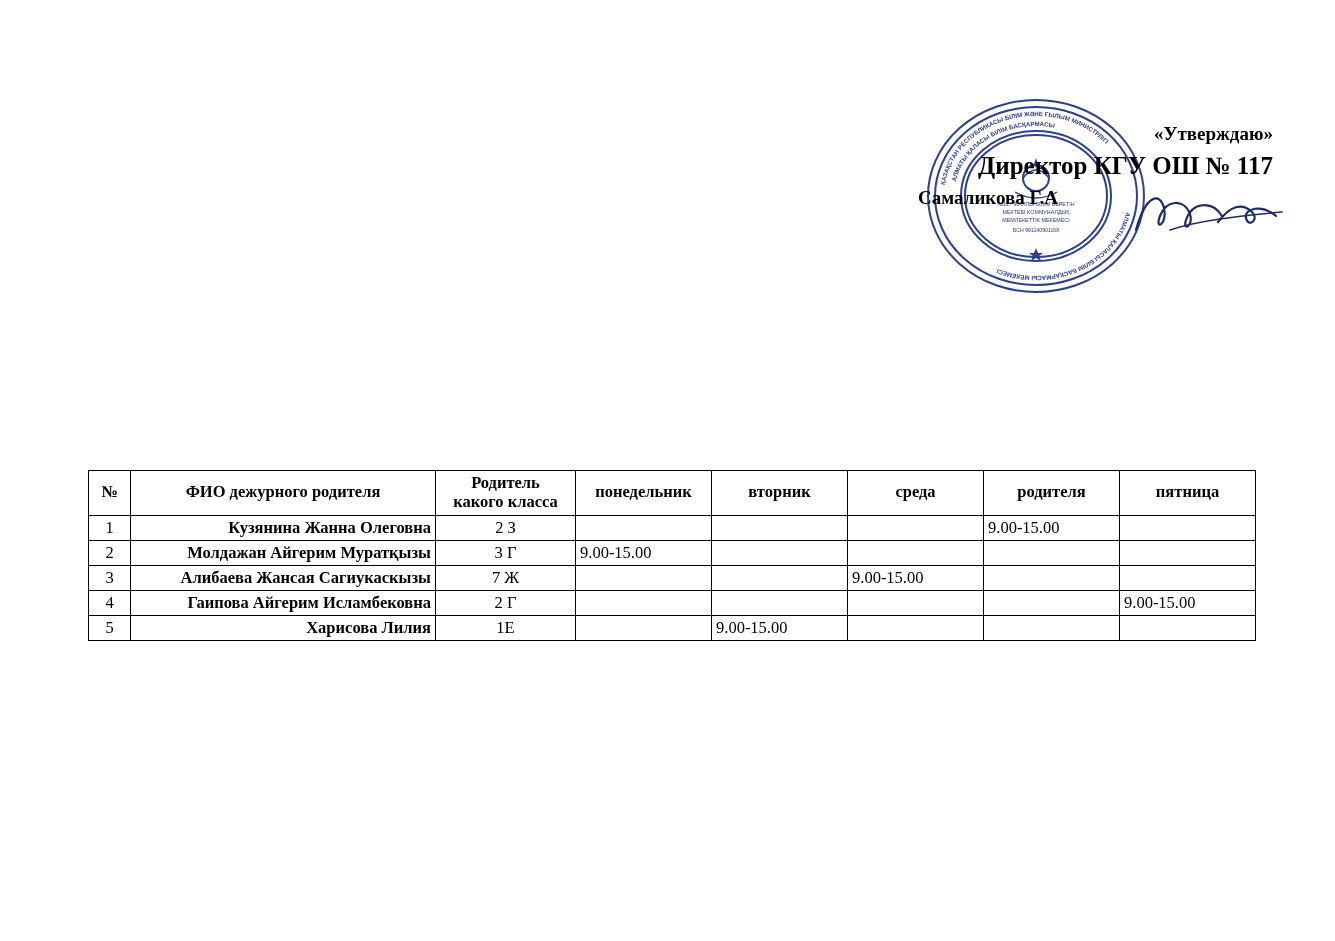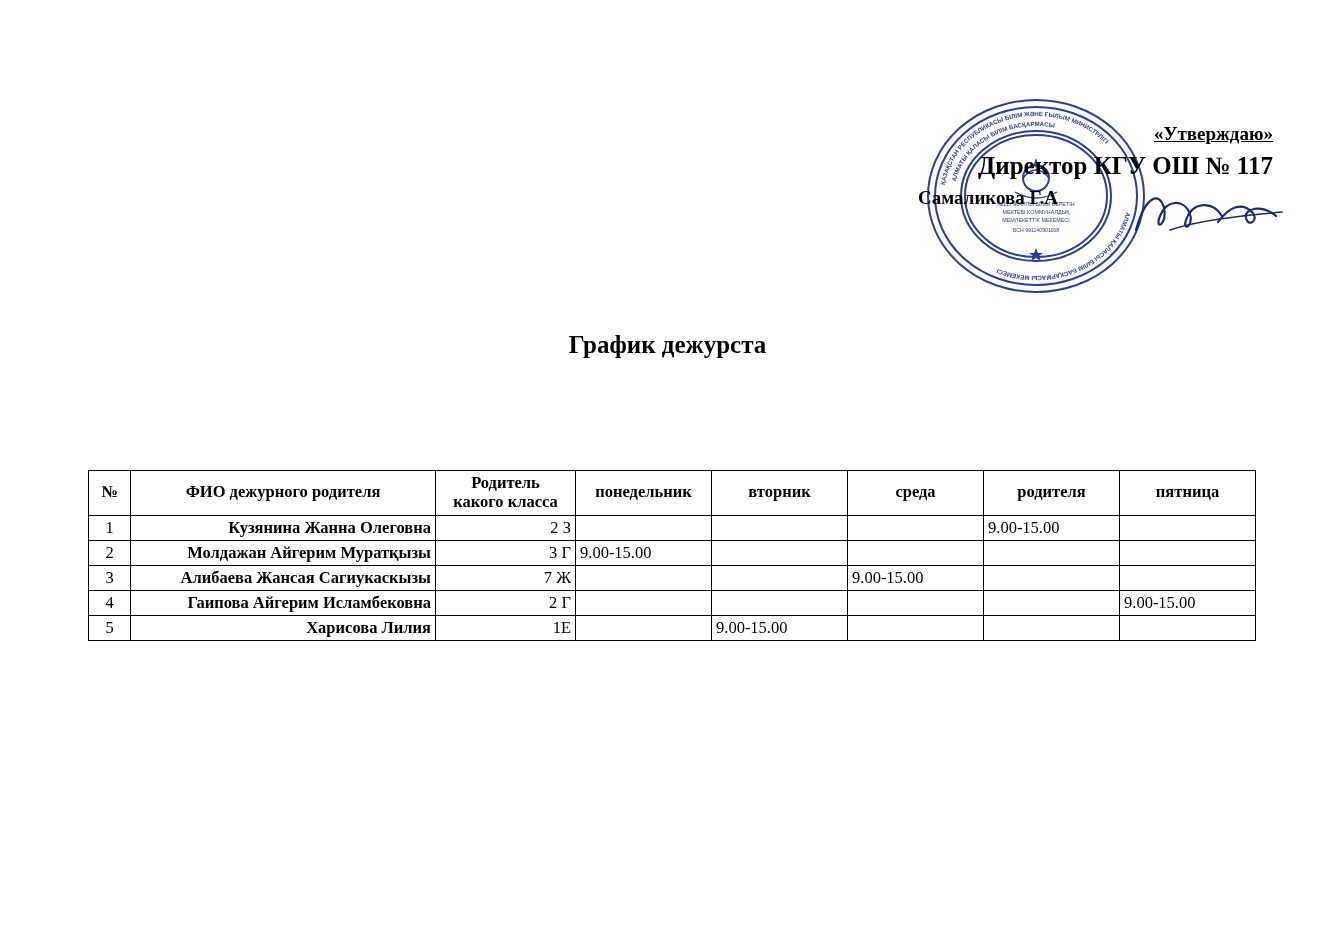--- a/index.html
+++ b/index.html
@@ -21,21 +21,20 @@
     position: absolute;
     top: 120px;
     right: 62px;
     width: 420px;
     text-align: right;
     line-height: 1.45;
   }
   .approval .line1 {
     font-size: 19px;
     font-weight: bold;
-    text-decoration: underline;
   }
   .approval .line2 {
     font-size: 25px;
     font-weight: bold;
   }
   .approval .line3 {
     font-size: 19px;
     font-weight: bold;
     position: relative;
     padding-right: 150px;
@@ -102,21 +101,21 @@
     text-align: center;
     line-height: 1.15;
     padding-top: 3px;
     padding-bottom: 3px;
   }
   table.schedule thead th.two-line {
     line-height: 1.15;
   }
   td.col-num { text-align: center; }
   td.col-name { text-align: right; padding-left: 10px; font-weight: bold; }
-  td.col-class { text-align: right; }
+  td.col-class { text-align: center; }
   td.col-day { }
 
   
   col.c-num   { width: 42px; }
   col.c-name  { width: 305px; }
   col.c-class { width: 140px; }
   col.c-day   { width: 136px; }
 </style>
 </head>
 <body>
@@ -171,21 +170,20 @@
   <svg width="160" height="62" viewBox="0 0 160 62" xmlns="http://www.w3.org/2000/svg">
     <g fill="none" stroke="#1d2a6b" stroke-width="2.2" stroke-linecap="round">
       <path d="M6 44 C 16 8, 30 6, 34 22 C 38 38, 24 46, 30 30 C 36 14, 54 12, 60 28 C 64 40, 52 46, 56 34 C 62 16, 82 14, 92 30"></path>
       <path d="M88 36 C 100 20, 112 16, 122 26 C 130 34, 118 42, 116 32 C 114 22, 132 18, 146 30"></path>
       <path d="M40 44 C 70 34, 110 30, 152 26" stroke-width="1.6"></path>
     </g>
   </svg>
 </div>
 
 <div class="doc-title">
-  <div>График дежурста</div>
 </div>
 
 <div class="table-wrap">
   <table class="schedule">
     <colgroup>
       <col class="c-num">
       <col class="c-name">
       <col class="c-class">
       <col class="c-day">
       <col class="c-day">

